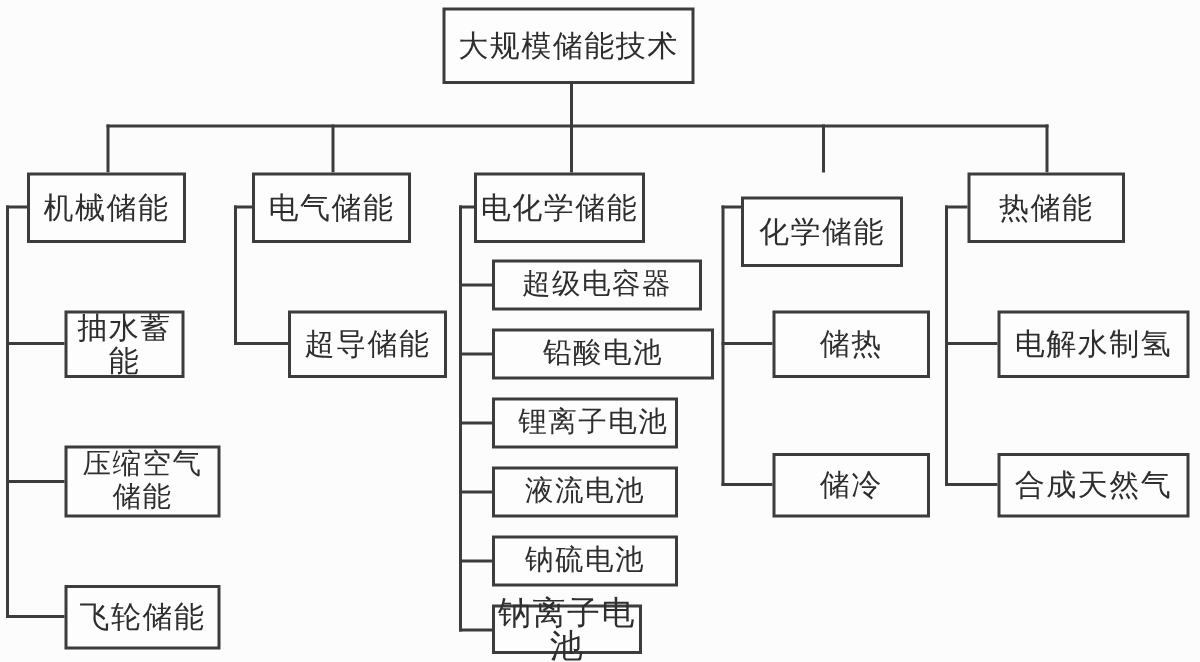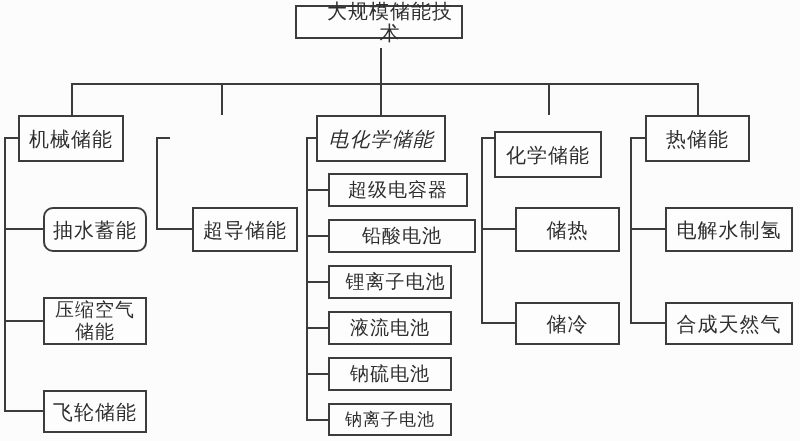--- a/index.html
+++ b/index.html
@@ -58,40 +58,41 @@
   <div class="hline" style="left:481px;top:137px;width:15px;"></div>
   <div class="vline" style="left:481px;top:137px;height:187px;"></div>
   <div class="hline" style="left:481px;top:228px;width:36px;"></div>
   <div class="hline" style="left:481px;top:322px;width:36px;"></div>
 
   <div class="hline" style="left:630px;top:137px;width:17px;"></div>
   <div class="vline" style="left:630px;top:137px;height:187px;"></div>
   <div class="hline" style="left:630px;top:228px;width:37px;"></div>
   <div class="hline" style="left:630px;top:322px;width:37px;"></div>
 
-  <div class="node" style="left:295px;top:5px;width:168px;height:34px;padding-left:22px;">大规模储能技术</div>
+  <div class="node" style="left:295px;top:5px;width:168px;height:51px;">大规模储能技术</div>
 
   <div class="node" style="left:18px;top:115px;width:106px;height:47px;">机械储能</div>
-  <div class="node" style="left:316px;top:115px;width:130px;height:47px;font-style:italic;">电化学储能</div>
+  <div class="node" style="left:168px;top:115px;width:106px;height:47px;">电气储能</div>
+  <div class="node" style="left:316px;top:115px;width:114px;height:47px;">电化学储能</div>
   <div class="node" style="left:494px;top:115px;width:108px;height:47px;margin-top:16px;">化学储能</div>
   <div class="node" style="left:645px;top:115px;width:105px;height:47px;">热储能</div>
 
-  <div class="node" style="left:43px;top:207px;width:104px;height:45px;border-radius:10px;">抽水蓄能</div>
+  <div class="node" style="left:43px;top:207px;width:80px;height:45px;">抽水蓄能</div>
   <div class="node" style="left:43px;top:297px;width:104px;height:48px;font-size:19px;">压缩空气
 储能</div>
   <div class="node" style="left:43px;top:390px;width:104px;height:43px;">飞轮储能</div>
 
   <div class="node" style="left:192px;top:207px;width:106px;height:45px;">超导储能</div>
 
   <div class="node" style="left:328px;top:173px;width:140px;height:34px;font-size:19px;">超级电容器</div>
   <div class="node" style="left:328px;top:219px;width:148px;height:34px;font-size:19px;">铅酸电池</div>
   <div class="node" style="left:328px;top:265px;width:124px;height:34px;font-size:19px;padding-left:11px;">锂离子电池</div>
   <div class="node" style="left:328px;top:311px;width:124px;height:34px;font-size:19px;">液流电池</div>
   <div class="node" style="left:328px;top:357px;width:124px;height:34px;font-size:19px;">钠硫电池</div>
-  <div class="node" style="left:328px;top:403px;width:124px;height:33px;font-size:17px;">钠离子电池</div>
+  <div class="node" style="left:328px;top:403px;width:100px;height:33px;font-size:22px;">钠离子电池</div>
 
   <div class="node" style="left:515px;top:207px;width:105px;height:45px;">储热</div>
   <div class="node" style="left:515px;top:302px;width:105px;height:43px;">储冷</div>
 
   <div class="node" style="left:665px;top:207px;width:128px;height:45px;">电解水制氢</div>
   <div class="node" style="left:665px;top:302px;width:128px;height:43px;">合成天然气</div>
 
 </div>
 
 </body></html>

